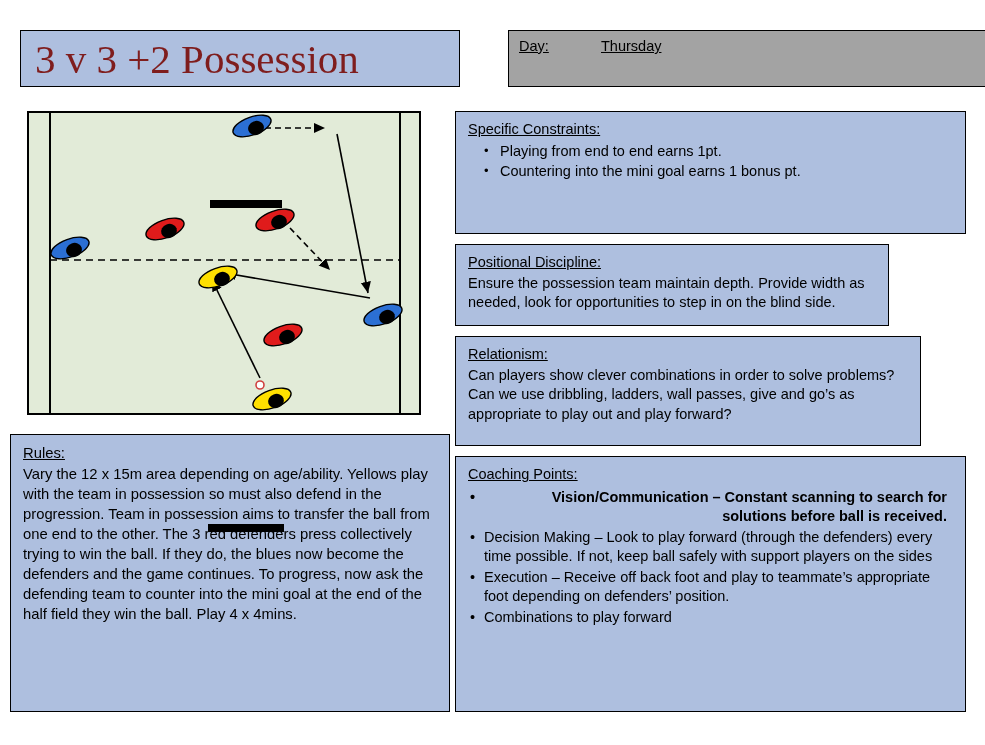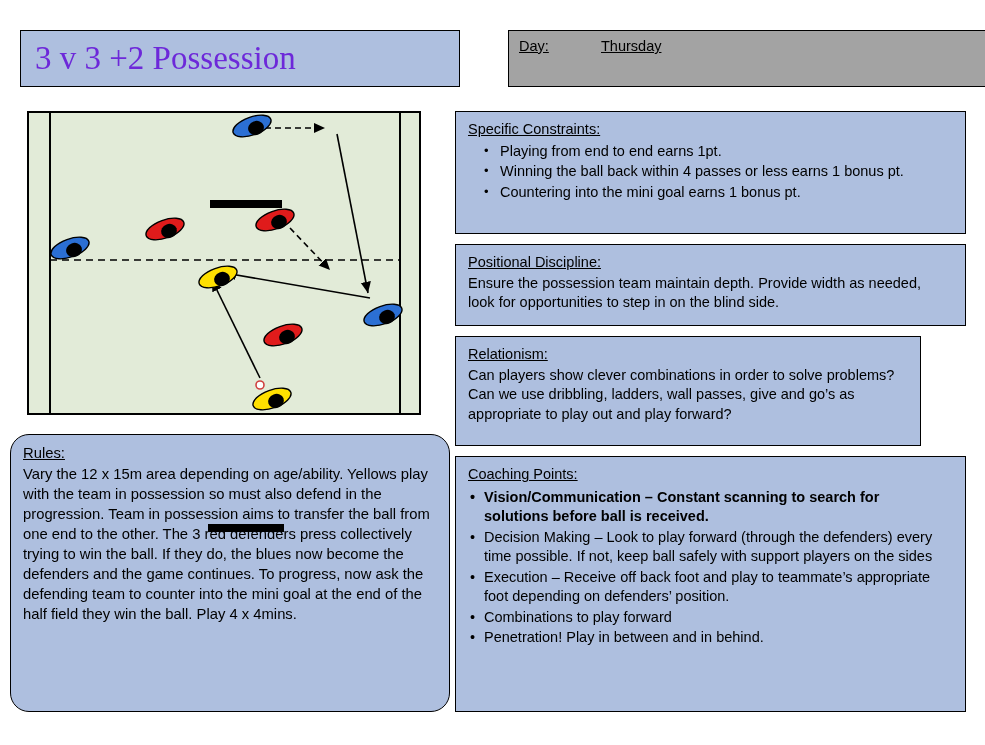--- a/index.html
+++ b/index.html
@@ -30,22 +30,22 @@
   .title-box {
     left: 20px;
     top: 30px;
     width: 440px;
     height: 57px;
     display: flex;
     align-items: center;
     padding-left: 14px;
   }
   .title-text {
-    font-size: 33px;
-    color: #6d28d9;
+    font-size: 41px;
+    color: #7f1d1d;
     font-family: "Liberation Serif", serif;
     letter-spacing: 0px;
   }
   .day-box {
     left: 484px;
     top: 30px;
     width: 482px;
     height: 57px;
     padding: 5px 0 0 10px;
   }
@@ -68,24 +68,24 @@
     padding: 8px 18px 8px 12px;
     font-size: 14.5px;
     line-height: 19.5px;
     color: #000000;
   }
   .info-head {
     text-decoration: underline;
     margin-bottom: 1px;
   }
   .constraints-box { left: 455px; top: 111px; width: 511px; height: 123px; }
-  .positional-box  { left: 455px; top: 244px; width: 511px; height: 82px; }
+  .positional-box  { left: 455px; top: 244px; width: 434px; height: 82px; }
   .relationism-box { left: 455px; top: 336px; width: 466px; height: 110px; }
   .coaching-box    { left: 455px; top: 456px; width: 511px; height: 256px; }
-  .rules-box       { left: 10px;  top: 434px; width: 440px; height: 278px; border-radius: 19px; }
+  .rules-box       { left: 10px;  top: 434px; width: 440px; height: 278px; }
 
   ul.bullets {
     list-style: none;
     margin: 2px 0 0 0;
     padding: 0;
   }
   ul.bullets li {
     position: relative;
     padding-left: 32px;
     margin-bottom: 1px;
@@ -114,20 +114,21 @@
     margin-bottom: 1px;
   }
   ul.cp li:before {
     content: "\2022";
     position: absolute;
     left: 2px;
     top: 0;
   }
   ul.cp li.bold {
     font-weight: bold;
+    text-align: right;
   }
   .rules-text {
     font-size: 14.8px;
     line-height: 20px;
     color: #000000;
   }
   .pitch-wrap {
     position: absolute;
     left: 20px;
     top: 108px;
@@ -155,21 +156,20 @@
     <div class="kv-row">
       <span class="kv-key">Day:</span>
       <span class="kv-val">Thursday</span>
     </div>
   </div>
 
   <div class="panel info-box constraints-box">
     <div class="info-head">Specific Constraints:</div>
     <ul class="bullets dots">
       <li>Playing from end to end earns 1pt.</li>
-      <li>Winning the ball back within 4 passes or less earns 1 bonus pt.</li>
       <li>Countering into the mini goal earns 1 bonus pt.</li>
     </ul>
   </div>
 
   <div class="panel info-box positional-box">
     <div class="info-head">Positional Discipline:</div>
     <div>Ensure the possession team maintain depth. Provide width as needed, look for opportunities to step in on the blind side.</div>
   </div>
 
   <div class="panel info-box relationism-box">
@@ -177,21 +177,20 @@
     <div>Can players show clever combinations in order to solve problems? Can we use dribbling, ladders, wall passes, give and go’s as appropriate to play out and play forward?</div>
   </div>
 
   <div class="panel info-box coaching-box">
     <div class="info-head">Coaching Points:</div>
     <ul class="cp">
       <li class="bold">Vision/Communication – Constant scanning to search for solutions before ball is received.</li>
       <li>Decision Making – Look to play forward (through the defenders) every time possible. If not, keep ball safely with support players on the sides</li>
       <li>Execution – Receive off back foot and play to teammate’s appropriate foot depending on defenders’ position.</li>
       <li>Combinations to play forward</li>
-      <li>Penetration! Play in between and in behind.</li>
     </ul>
   </div>
 
   <div class="panel info-box rules-box">
     <div class="info-head rules-text">Rules:</div>
     <div class="rules-text">Vary the 12 x 15m area depending on age/ability. Yellows play with the team in possession so must also defend in the progression. Team in possession aims to transfer the ball from one end to the other. The 3 red defenders press collectively trying to win the ball. If they do, the blues now become the defenders and the game continues. To progress, now ask the defending team to counter into the mini goal at the end of the half field they win the ball. Play 4 x 4mins.</div>
   </div>
 
   <div class="pitch-wrap">
     <div class="goal-bar goal-top"></div>

